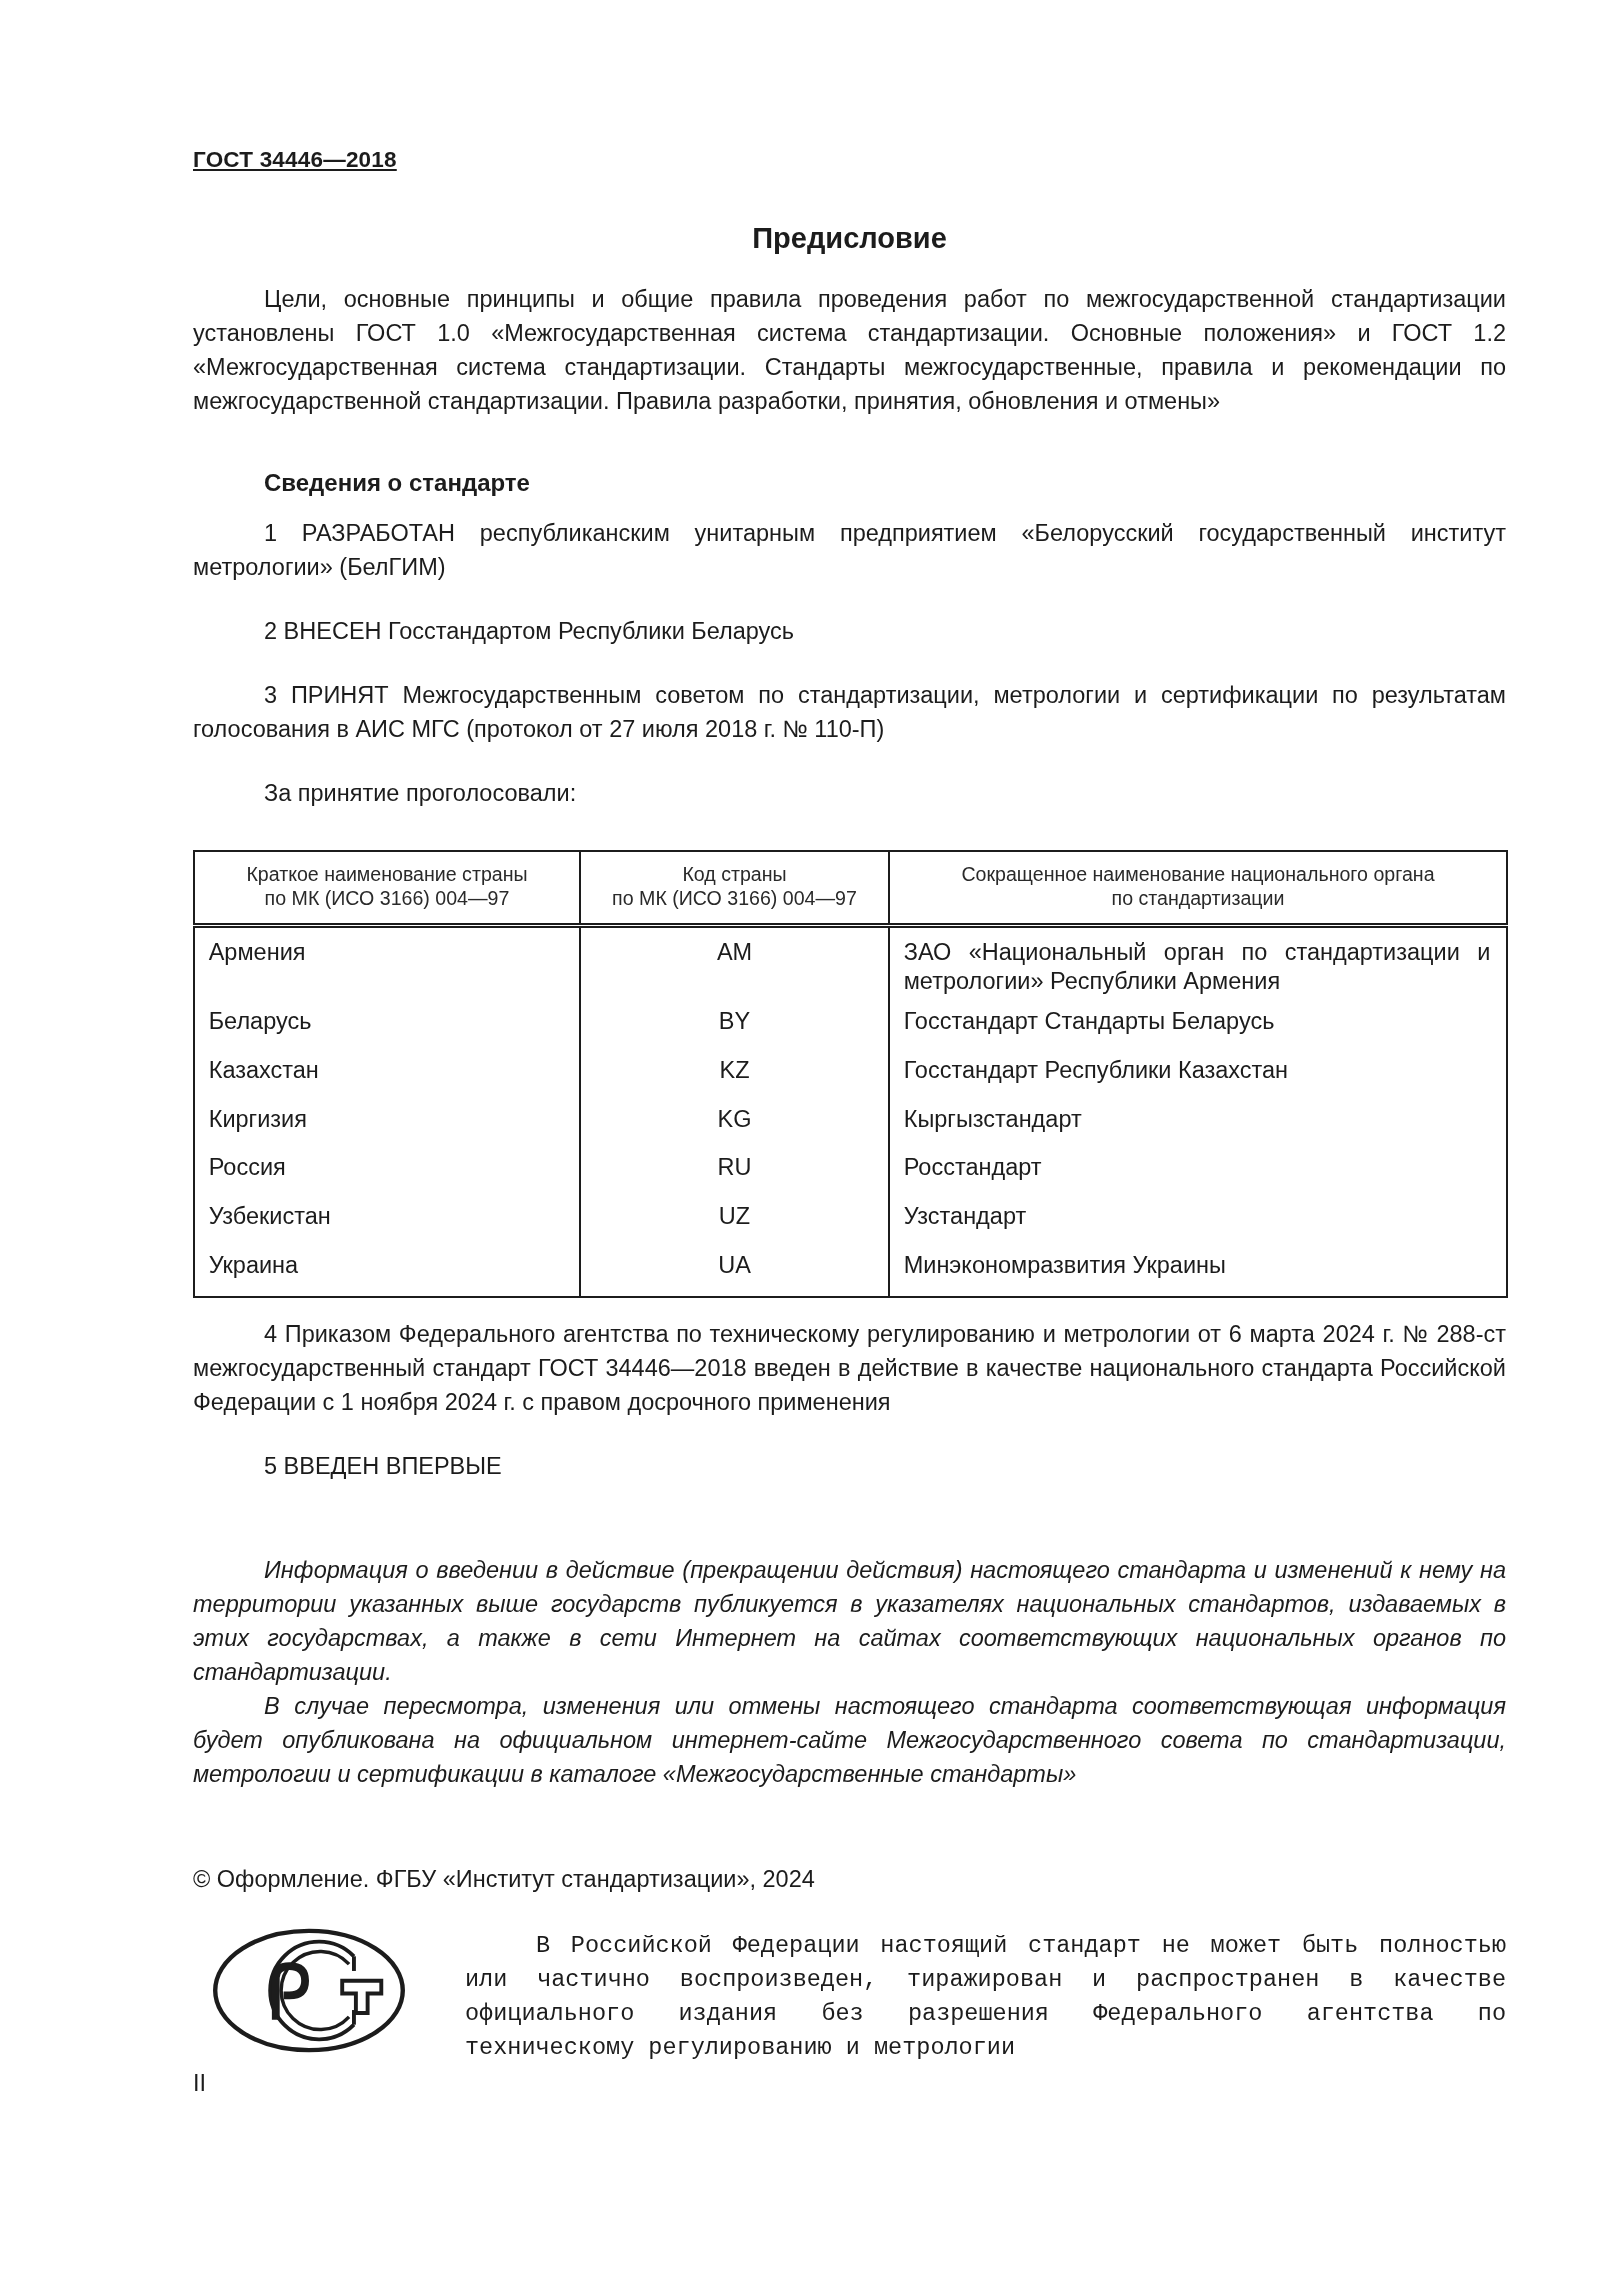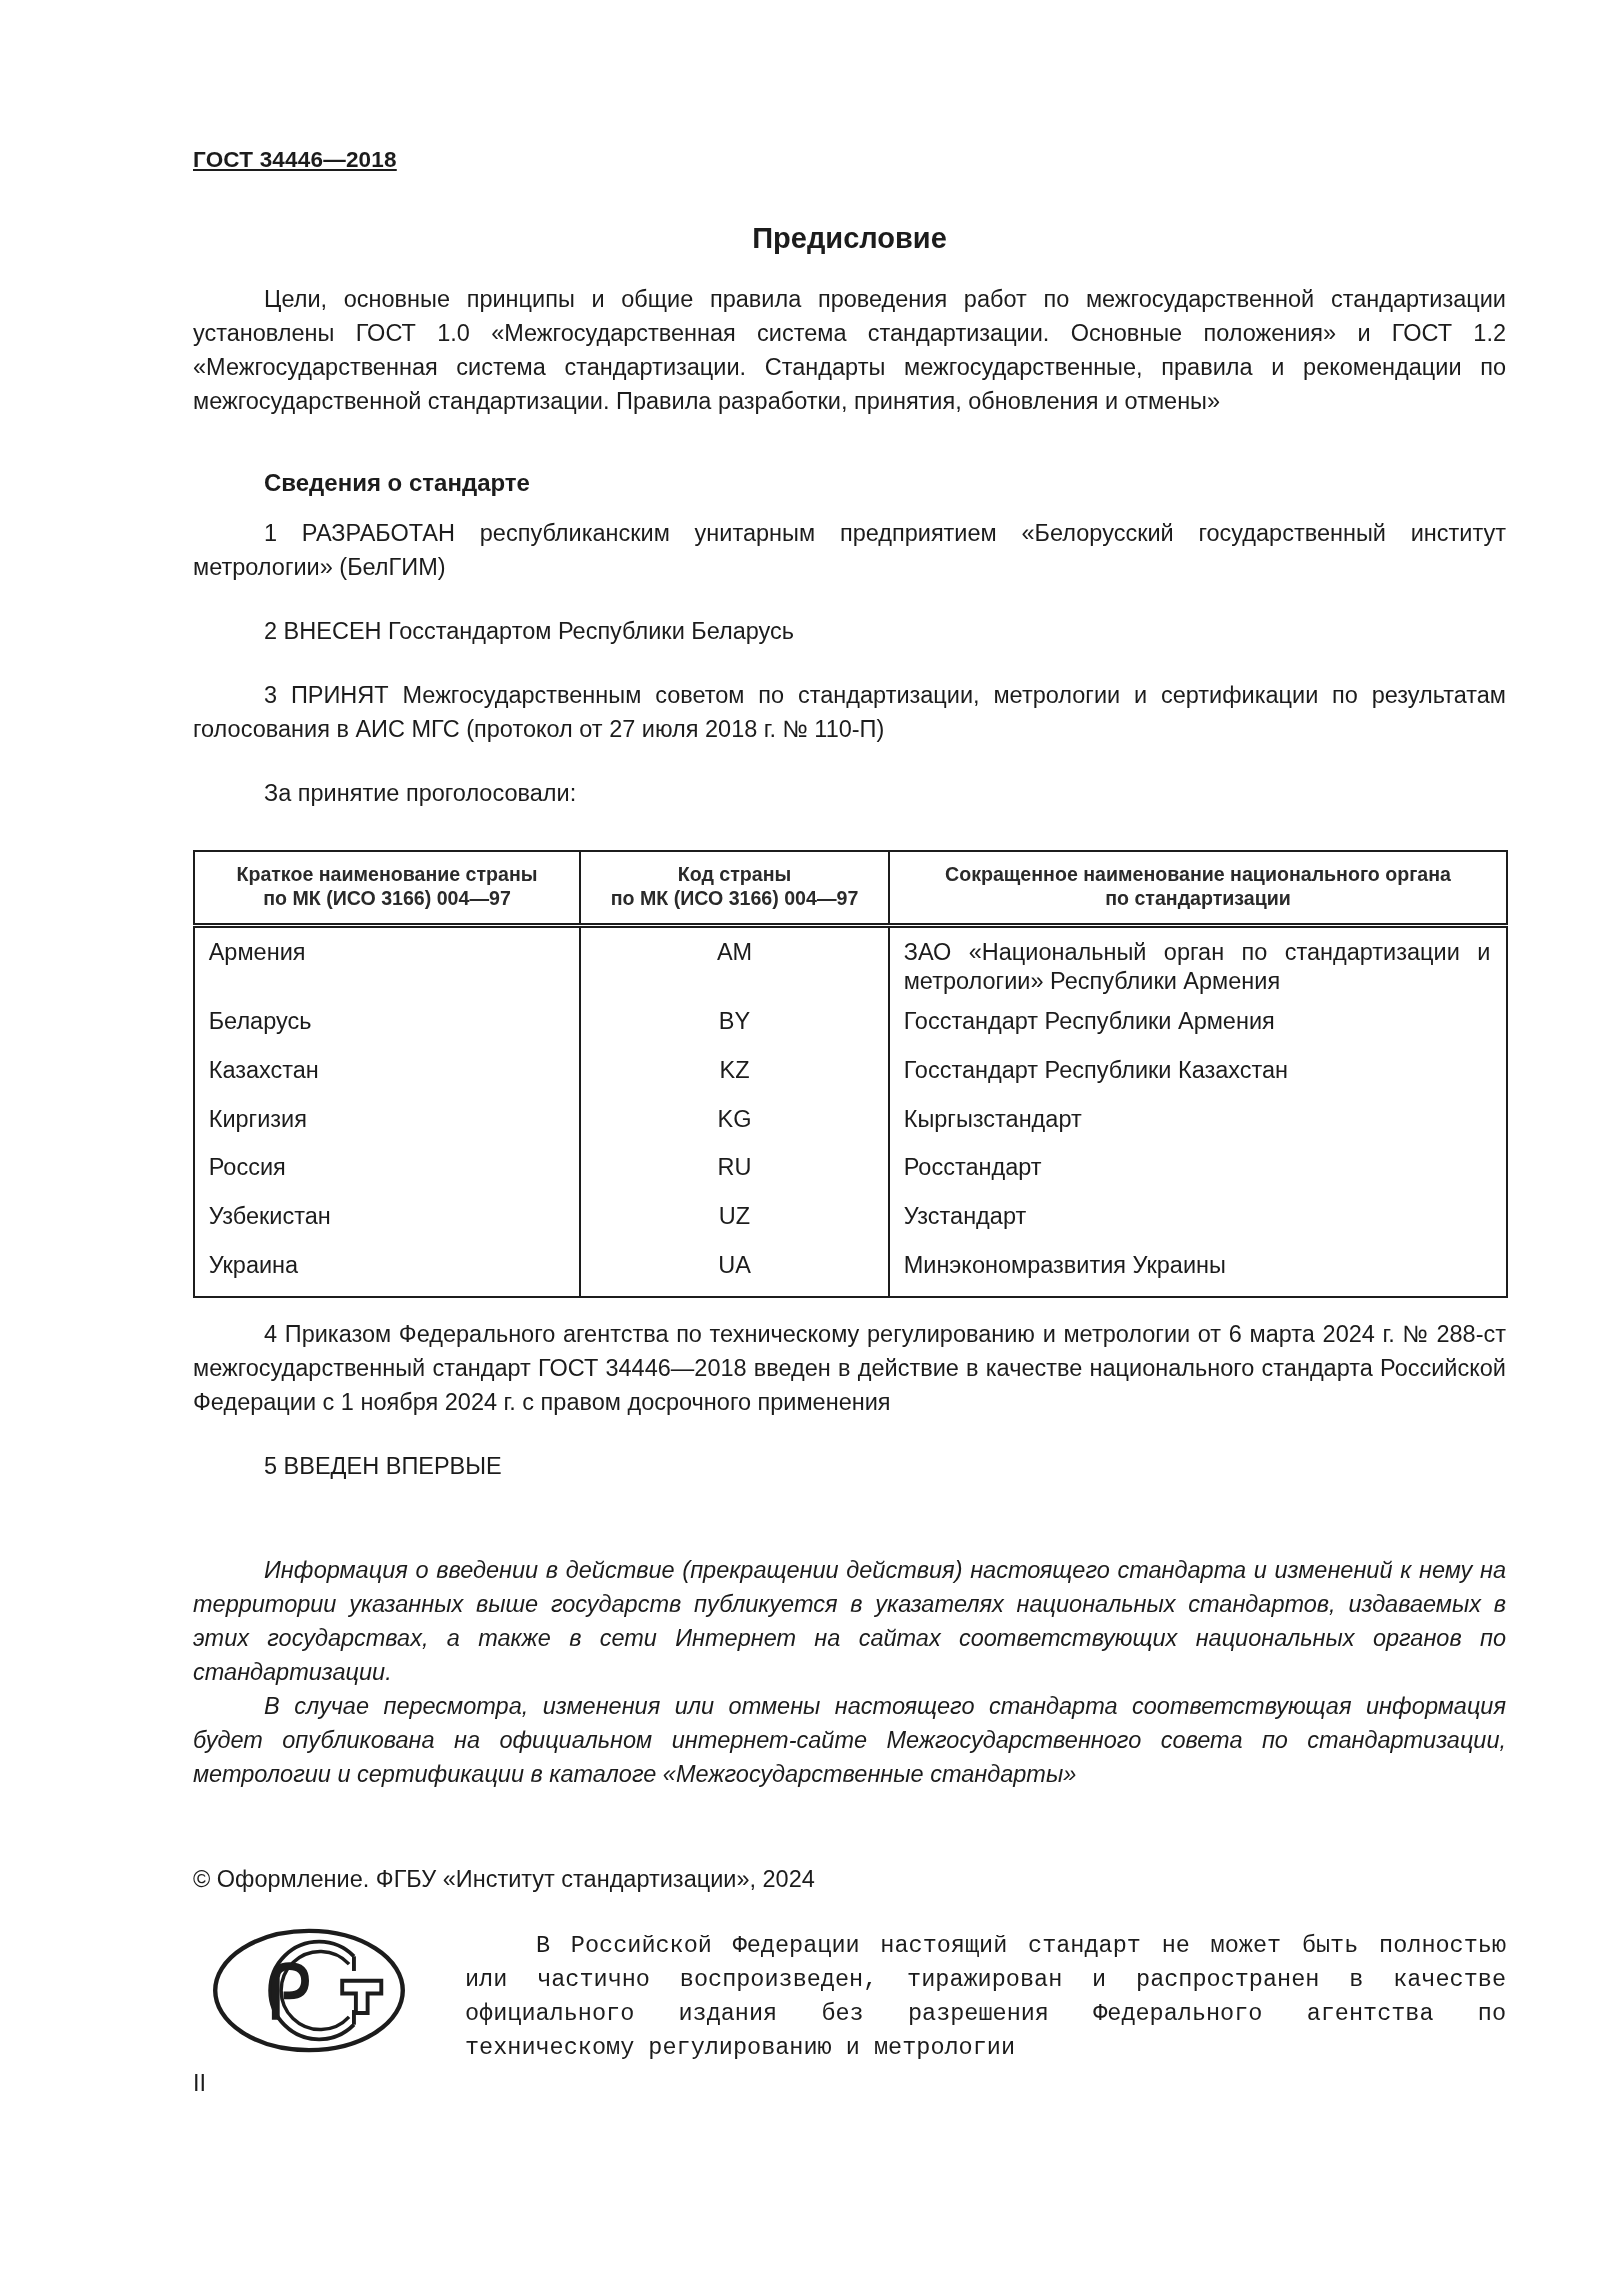--- a/index.html
+++ b/index.html
@@ -70,21 +70,21 @@
       position: absolute;
       left: 0;
       top: 850px;
       width: 1313px;
       border-collapse: collapse;
       border: 2.9px solid #1c1c1c;
       table-layout: fixed;
       font-size: 23.5px;
     }
     .vote-table th {
-      font-weight: bold;
+      font-weight: normal;
       font-size: 19.6px;
       line-height: 24.5px;
       text-align: center;
       vertical-align: middle;
       height: 61px;
       padding: 3.9px 5.9px 5.9px;
       border-left: 2px solid #1c1c1c;
       border-right: 2px solid #1c1c1c;
       border-bottom: 5.9px double #1c1c1c;
       color: #2a2a2a;
@@ -203,21 +203,21 @@
     </thead>
     <tbody>
       <tr class="first">
         <td>Армения</td>
         <td class="code">AM</td>
         <td class="org">ЗАО «Национальный орган по стандартизации и метрологии» Республики Армения</td>
       </tr>
       <tr>
         <td>Беларусь</td>
         <td class="code">BY</td>
-        <td class="org">Госстандарт Республики Армения</td>
+        <td class="org">Госстандарт Стандарты Беларусь</td>
       </tr>
       <tr>
         <td>Казахстан</td>
         <td class="code">KZ</td>
         <td class="org">Госстандарт Республики Казахстан</td>
       </tr>
       <tr>
         <td>Киргизия</td>
         <td class="code">KG</td>
         <td class="org">Кыргызстандарт</td>

